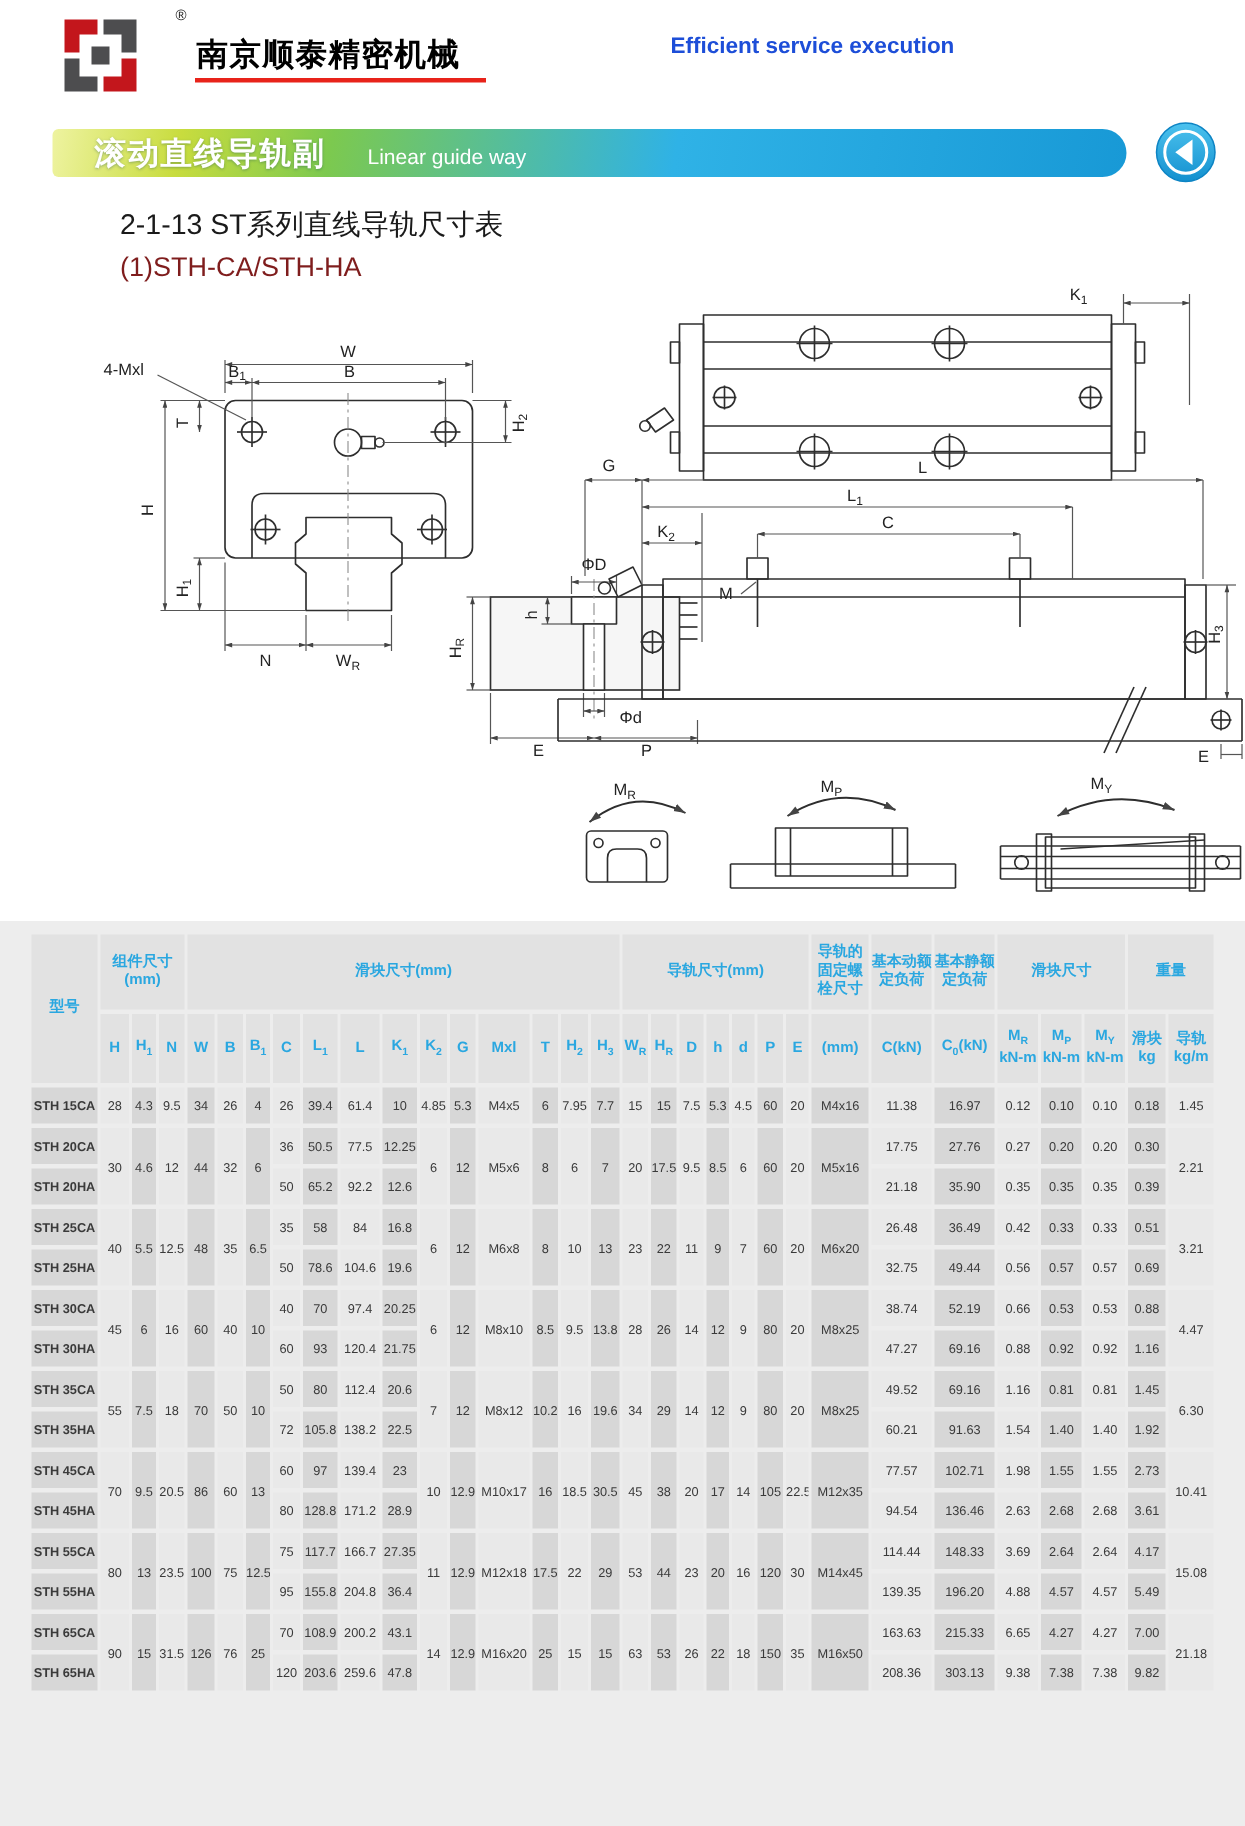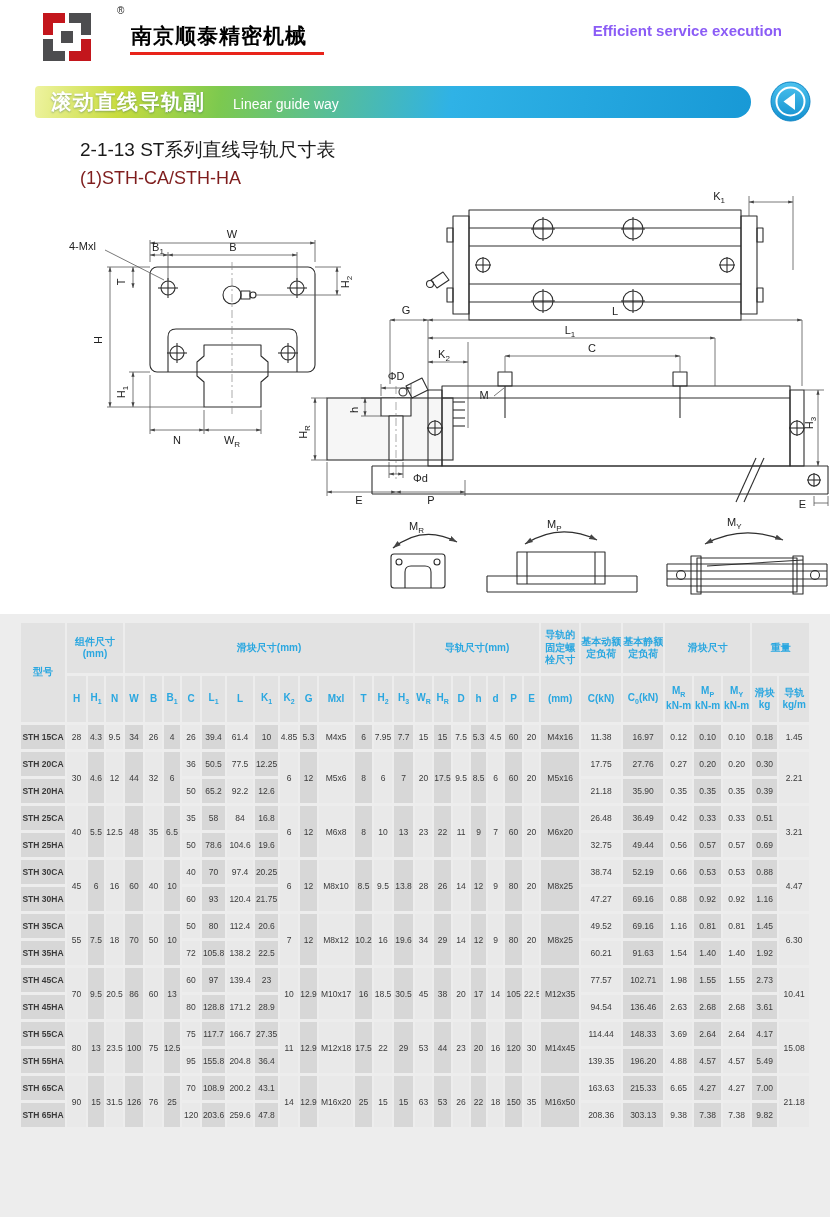--- a/index.html
+++ b/index.html
@@ -6,26 +6,26 @@
   .page{position:relative;width:830px;height:1217px;background:#fff;overflow:hidden;
         font-family:"Liberation Sans",sans-serif;color:#111;}
   
   .logo-block{position:absolute;left:35px;top:5px;width:95px;height:78px;}
   .logo-mark{position:absolute;left:2px;top:2px;}
   .reg-mark{position:absolute;left:82px;top:0;font-size:10px;color:#222;}
   .logo-caption{position:absolute;left:0px;top:62px;width:95px;font-family:"Liberation Serif",serif;
         font-style:italic;font-weight:bold;font-size:14px;letter-spacing:2px;color:#1a1a1a;margin-top:28px;}
   .company{position:absolute;left:131px;top:22px;font-size:21px;font-weight:900;letter-spacing:1px;color:#000;}
   .company-underline{position:absolute;left:130px;top:52px;width:194px;height:3px;background:#e8231a;}
-  .slogan-en{position:absolute;right:48px;top:22px;width:320px;text-align:right;
-        font-size:15px;font-weight:bold;color:#8b5cf6;}
+  .slogan-en{position:absolute;right:63px;top:22px;width:320px;text-align:left;
+        font-size:15px;font-weight:bold;color:#1d4ed8;}
   .slogan-zh{position:absolute;right:55px;top:46px;width:320px;text-align:right;font-size:13px;color:#111;}
   
   .banner{position:absolute;left:35px;top:86px;width:716px;height:32px;
-        border-radius:4px 16px 16px 4px;display:flex;align-items:center;padding-left:16px;box-sizing:border-box;
+        border-radius:4px 16px 16px 4px;display:flex;align-items:center;padding-left:28px;box-sizing:border-box;
         background:linear-gradient(100deg,#eef3a0 0%,#c8dc3e 12%,#7cc94f 26%,#2fb2e6 58%,#1899d6 100%);}
   .banner-zh{font-size:21px;font-weight:bold;color:#fff;text-shadow:0 1px 2px rgba(0,60,90,.35);letter-spacing:1px;}
   .banner-en{font-size:14px;color:#fff;margin-left:28px;margin-top:4px;}
   .back-btn{position:absolute;left:770px;top:81px;width:41px;height:41px;cursor:pointer;}
   
   .sec-title{position:absolute;left:80px;top:137px;font-size:19px;color:#1a1a1a;}
   .sec-sub{position:absolute;left:80px;top:168px;font-size:18px;color:#7f1d1d;}
   
   .diagrams{position:absolute;left:0;top:190px;width:830px;height:424px;}
   .diagrams svg{position:absolute;overflow:visible;}

